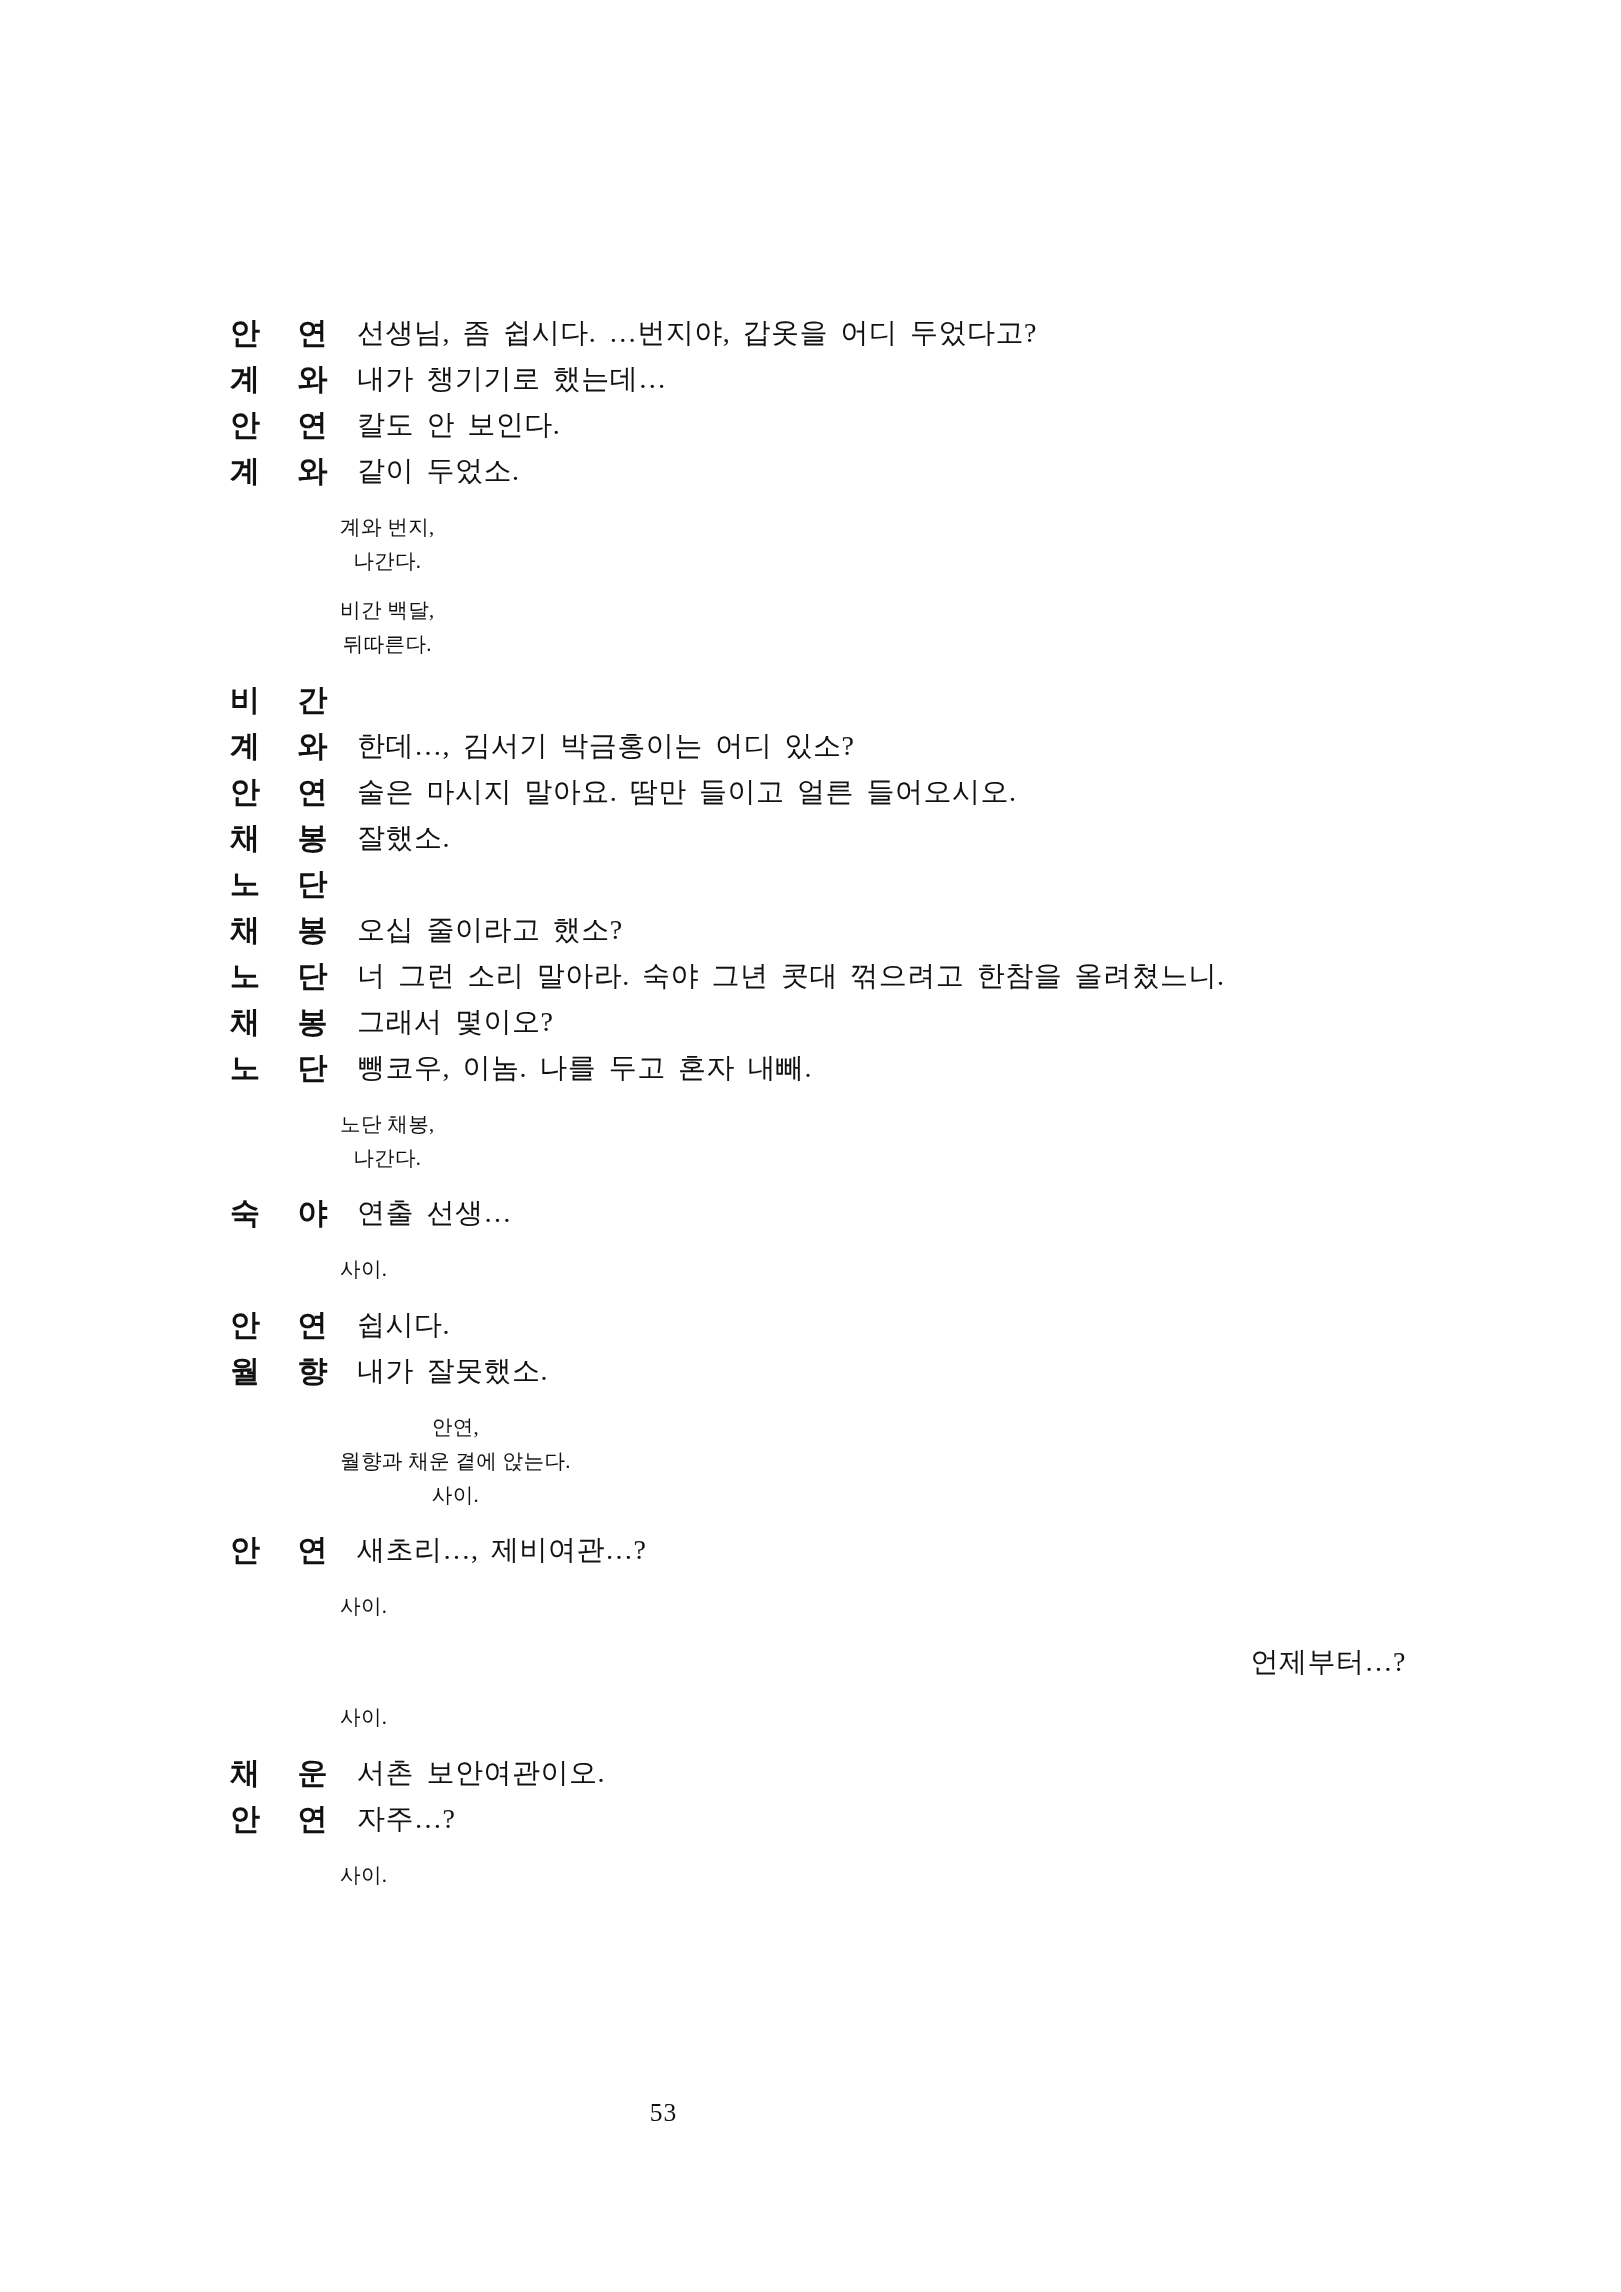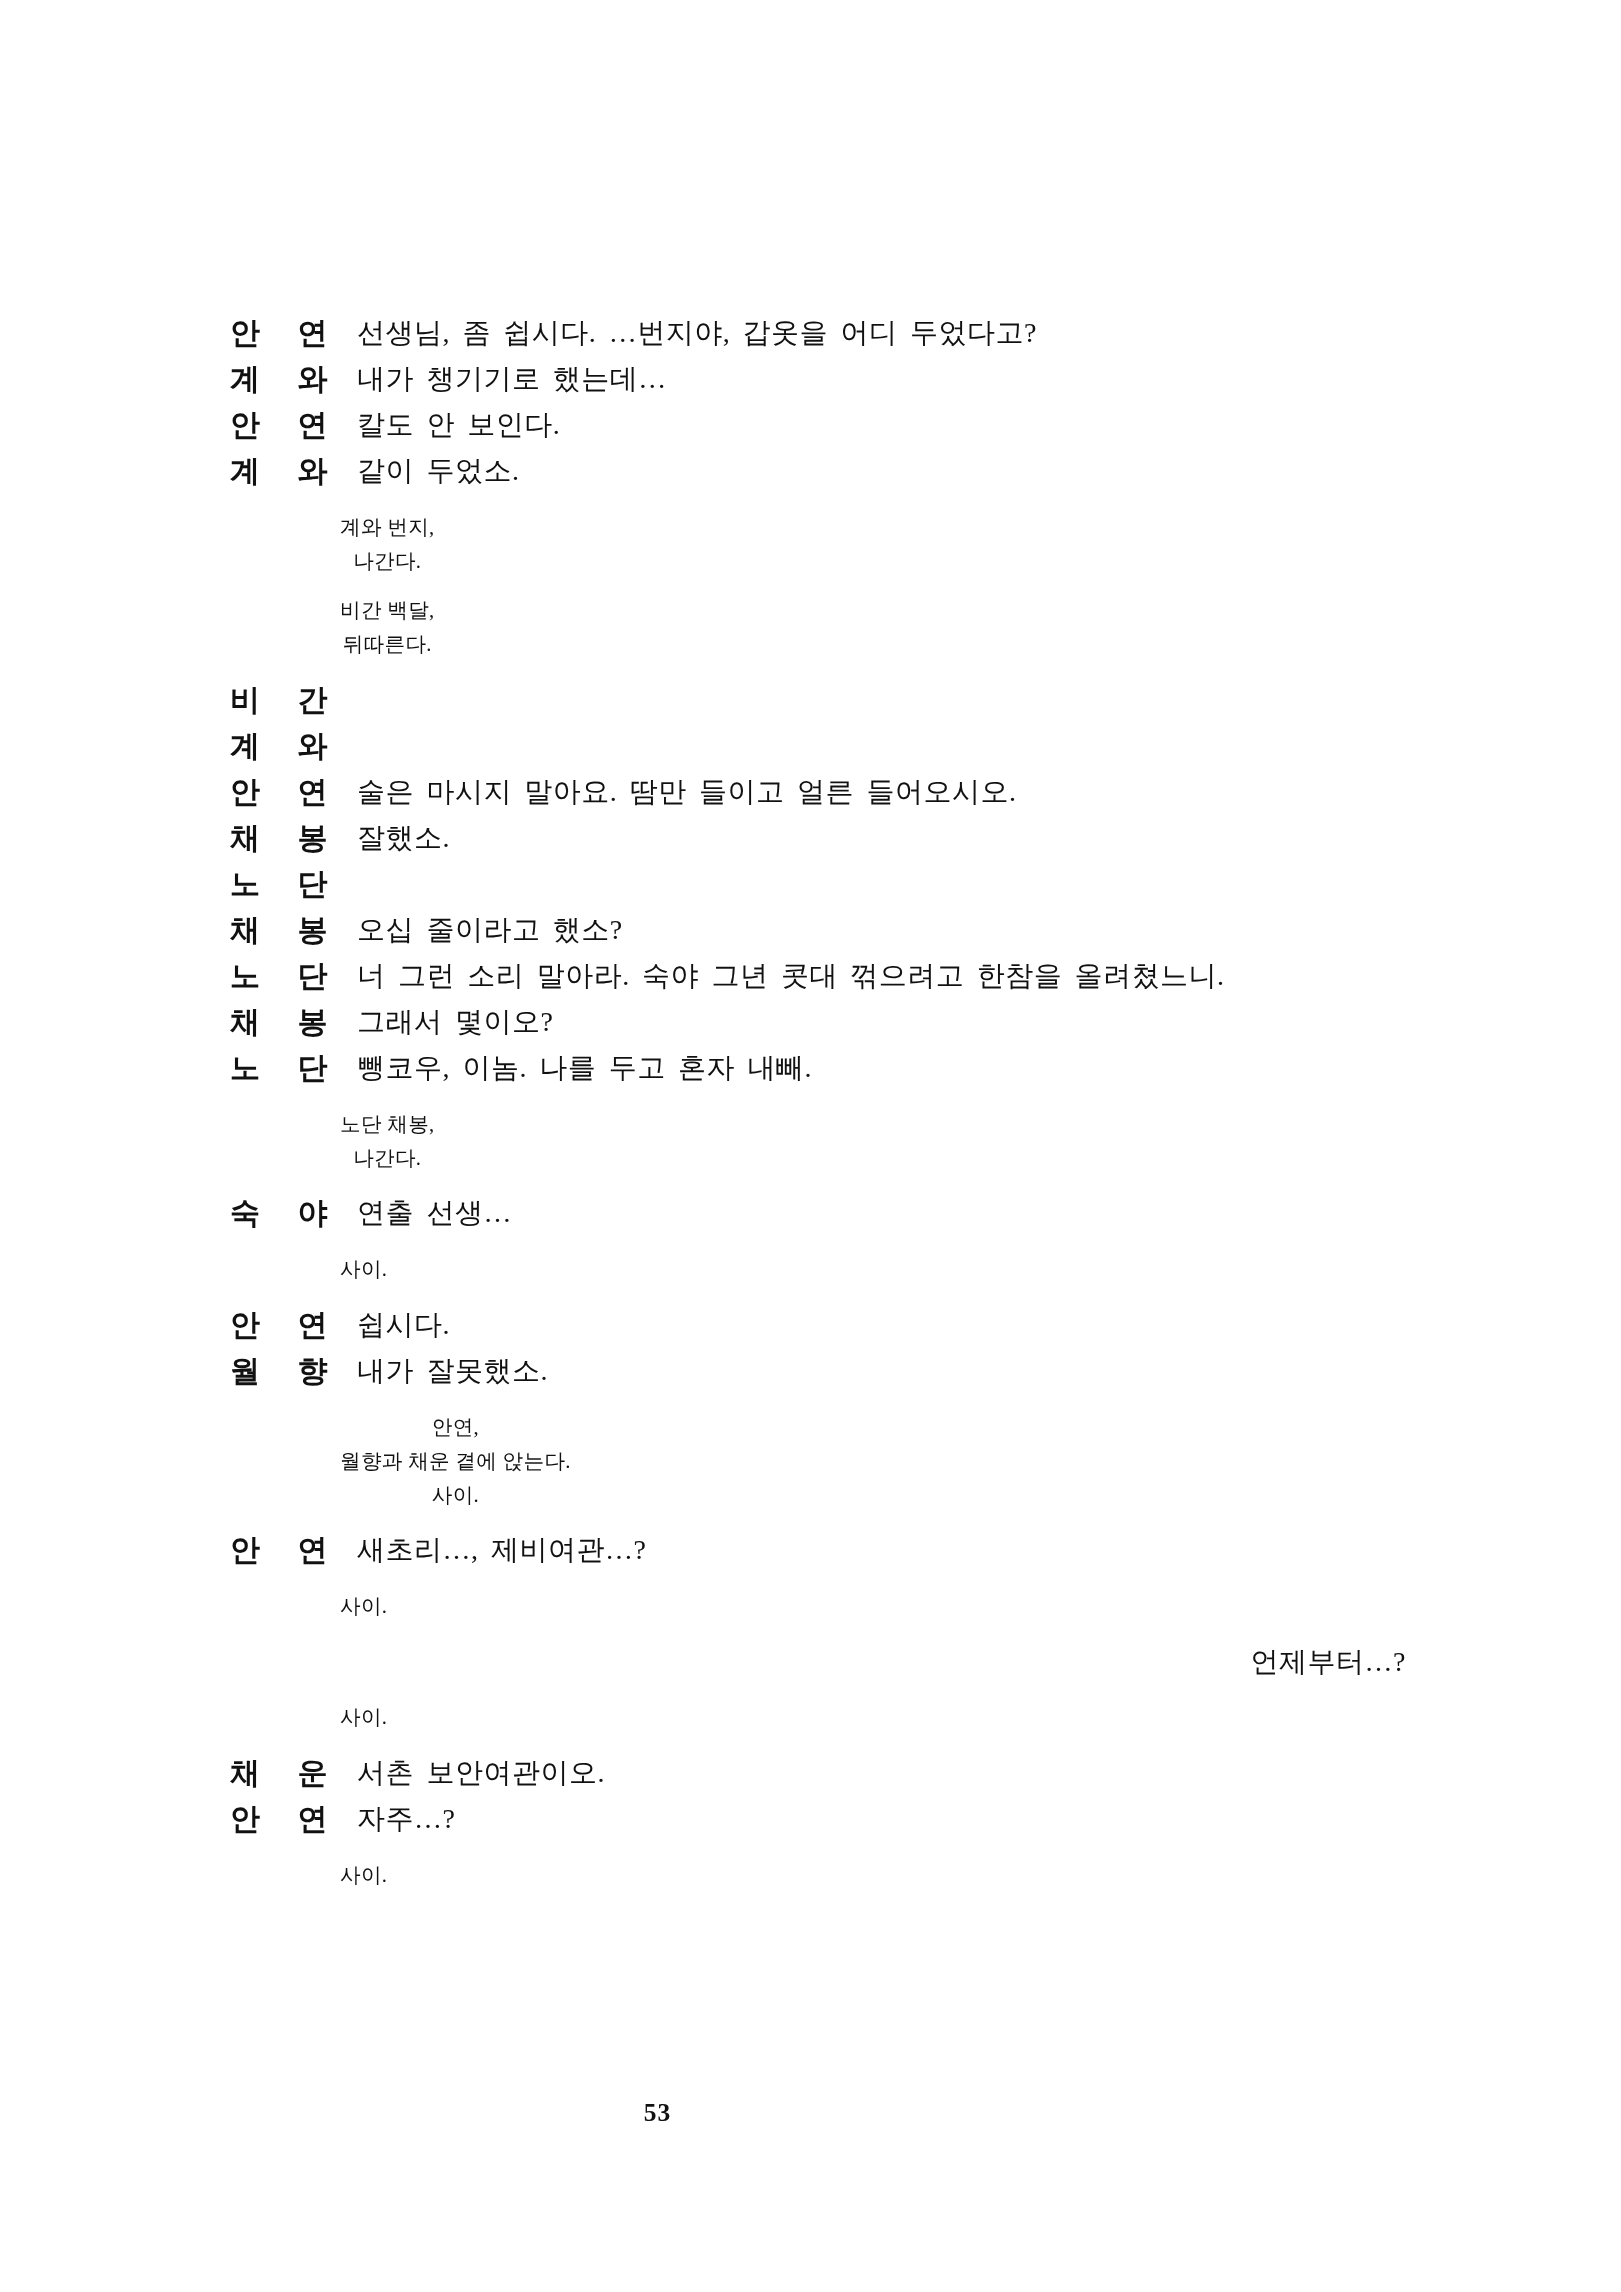--- a/index.html
+++ b/index.html
@@ -60,26 +60,25 @@
   .row.continuation {
     padding-left: 110px;
     font-size: 28px;
     line-height: 46px;
     letter-spacing: 0.5px;
     justify-content: flex-end;
   }
   .page-number {
     position: absolute;
     top: 2098px;
-    left: 8px;
+    left: 14px;
     width: 1299px;
     text-align: center;
     font-size: 25.5px;
     letter-spacing: 1px;
-    font-weight: bold;
   }
 </style>
 </head>
 <body>
 
 <div class="page">
   <main class="script">
       <div class="row dialogue">
         <div class="speaker">
           <span>안</span>
@@ -124,20 +123,21 @@
         <div class="speaker">
           <span>비</span>
           <span>간</span>
         </div>
       </div>
       <div class="row dialogue">
         <div class="speaker">
           <span>계</span>
           <span>와</span>
         </div>
+        <div class="text">한데…, 김서기 박금홍이는 어디 있소?</div>
       </div>
       <div class="row dialogue">
         <div class="speaker">
           <span>안</span>
           <span>연</span>
         </div>
         <div class="text">술은 마시지 말아요. 땀만 들이고 얼른 들어오시오.</div>
       </div>
       <div class="row dialogue">
         <div class="speaker">

